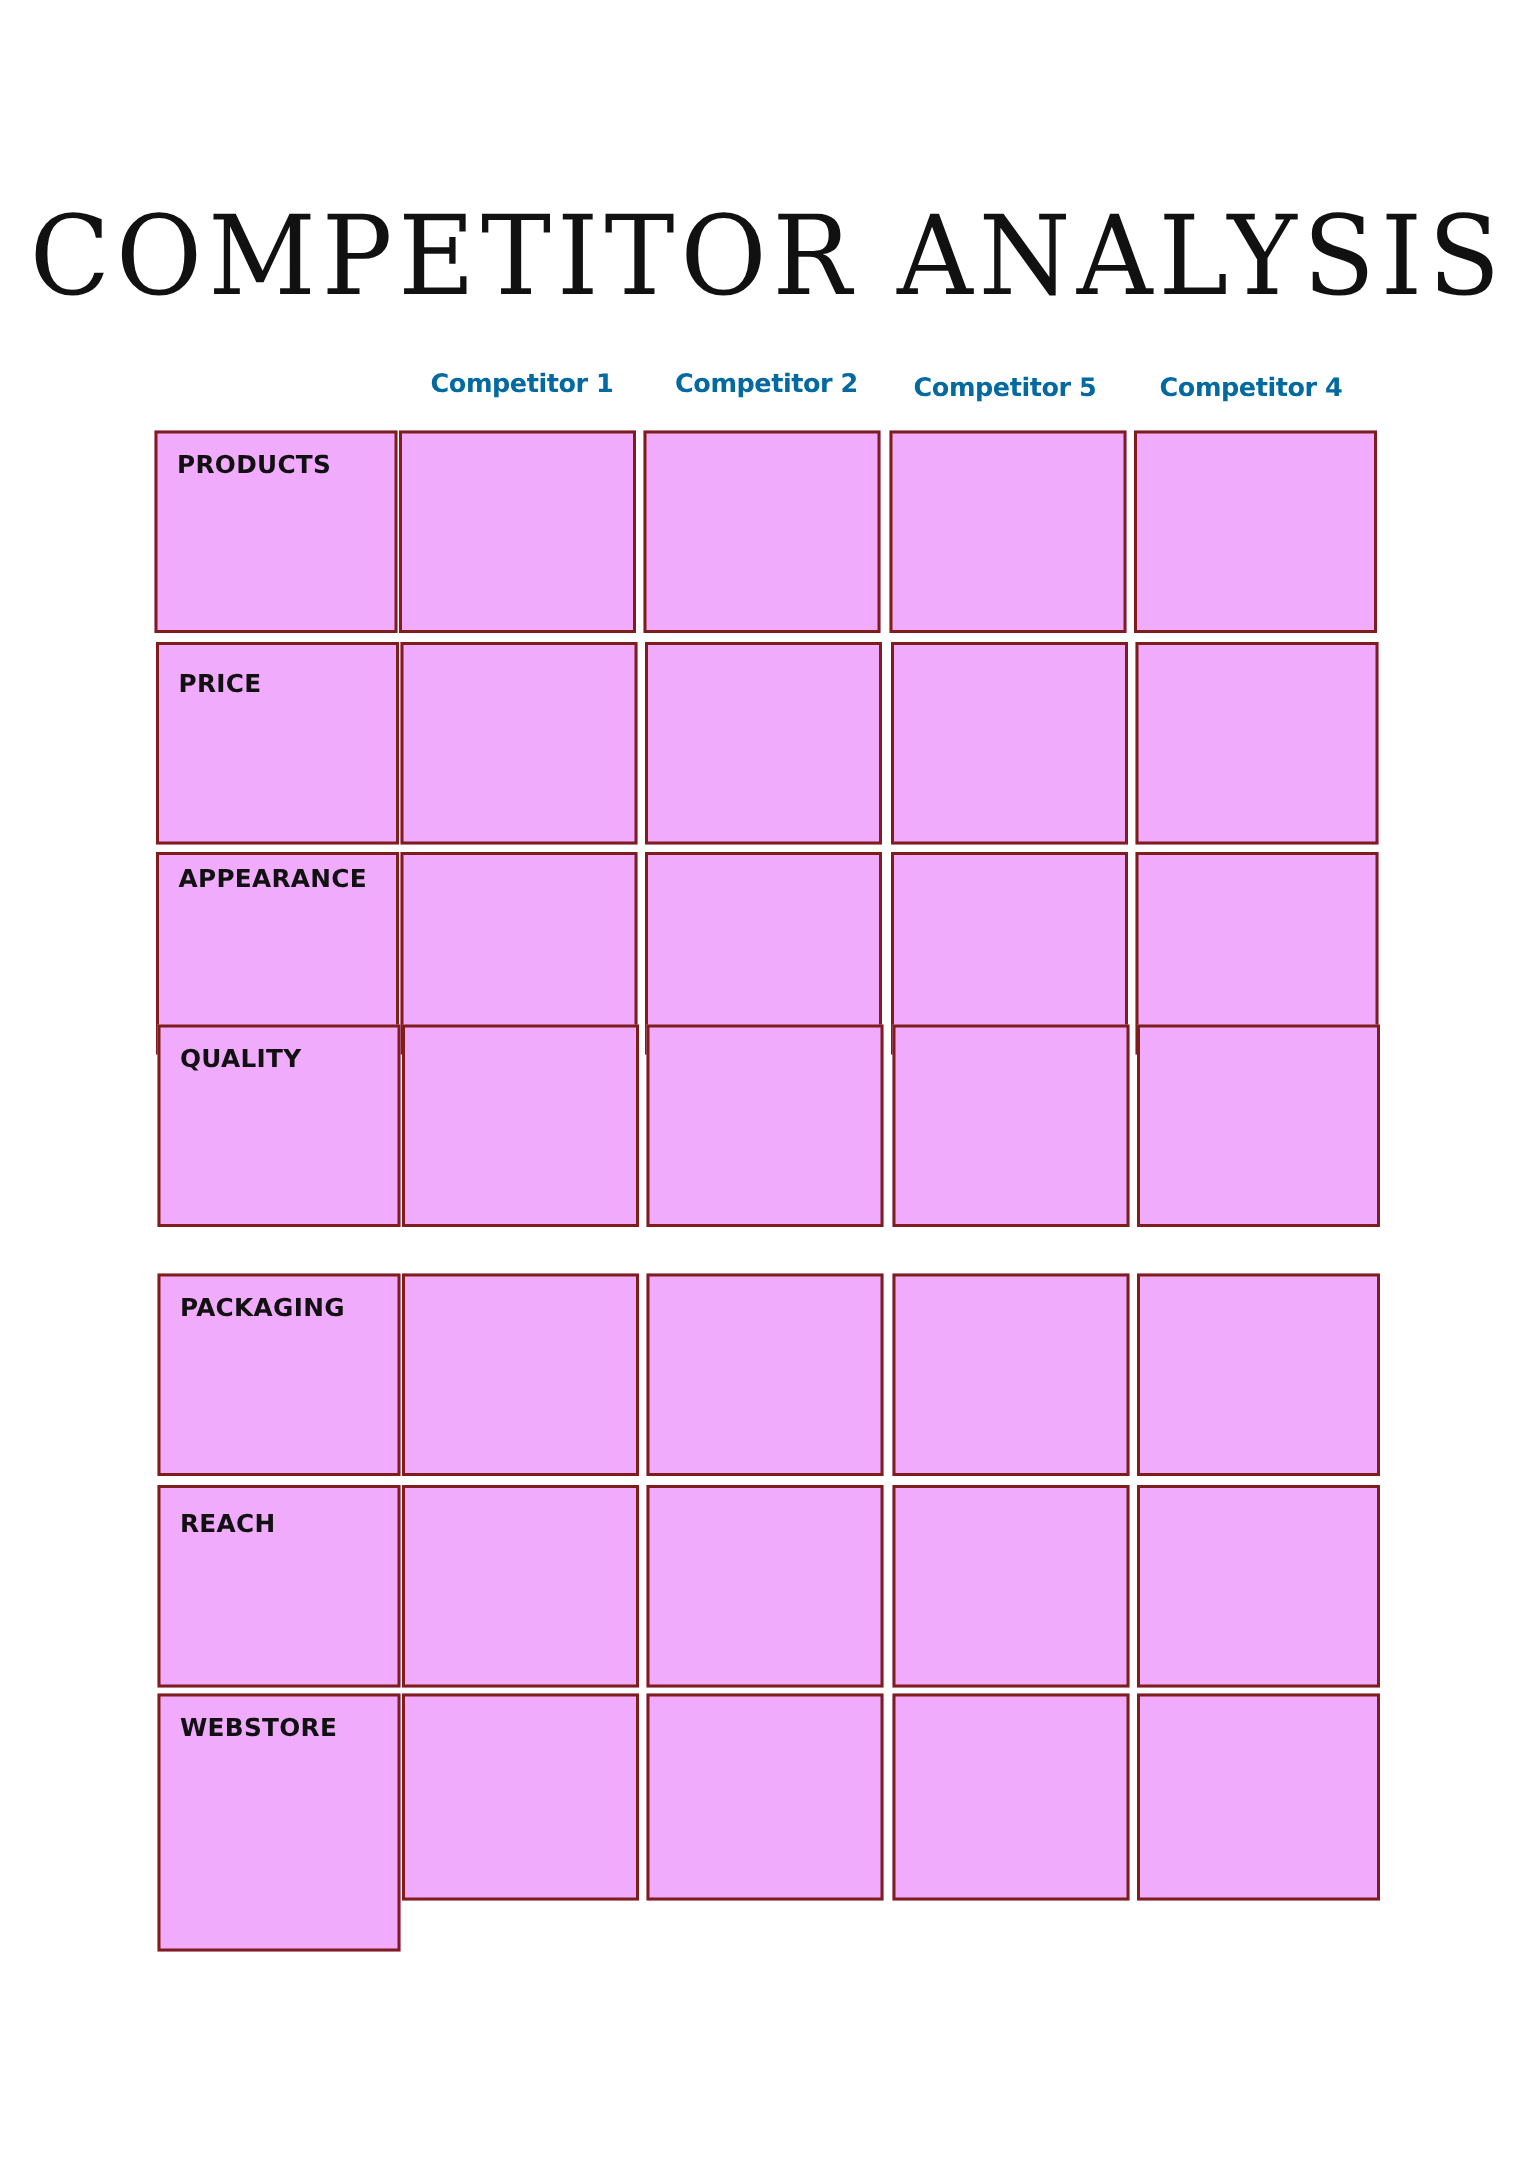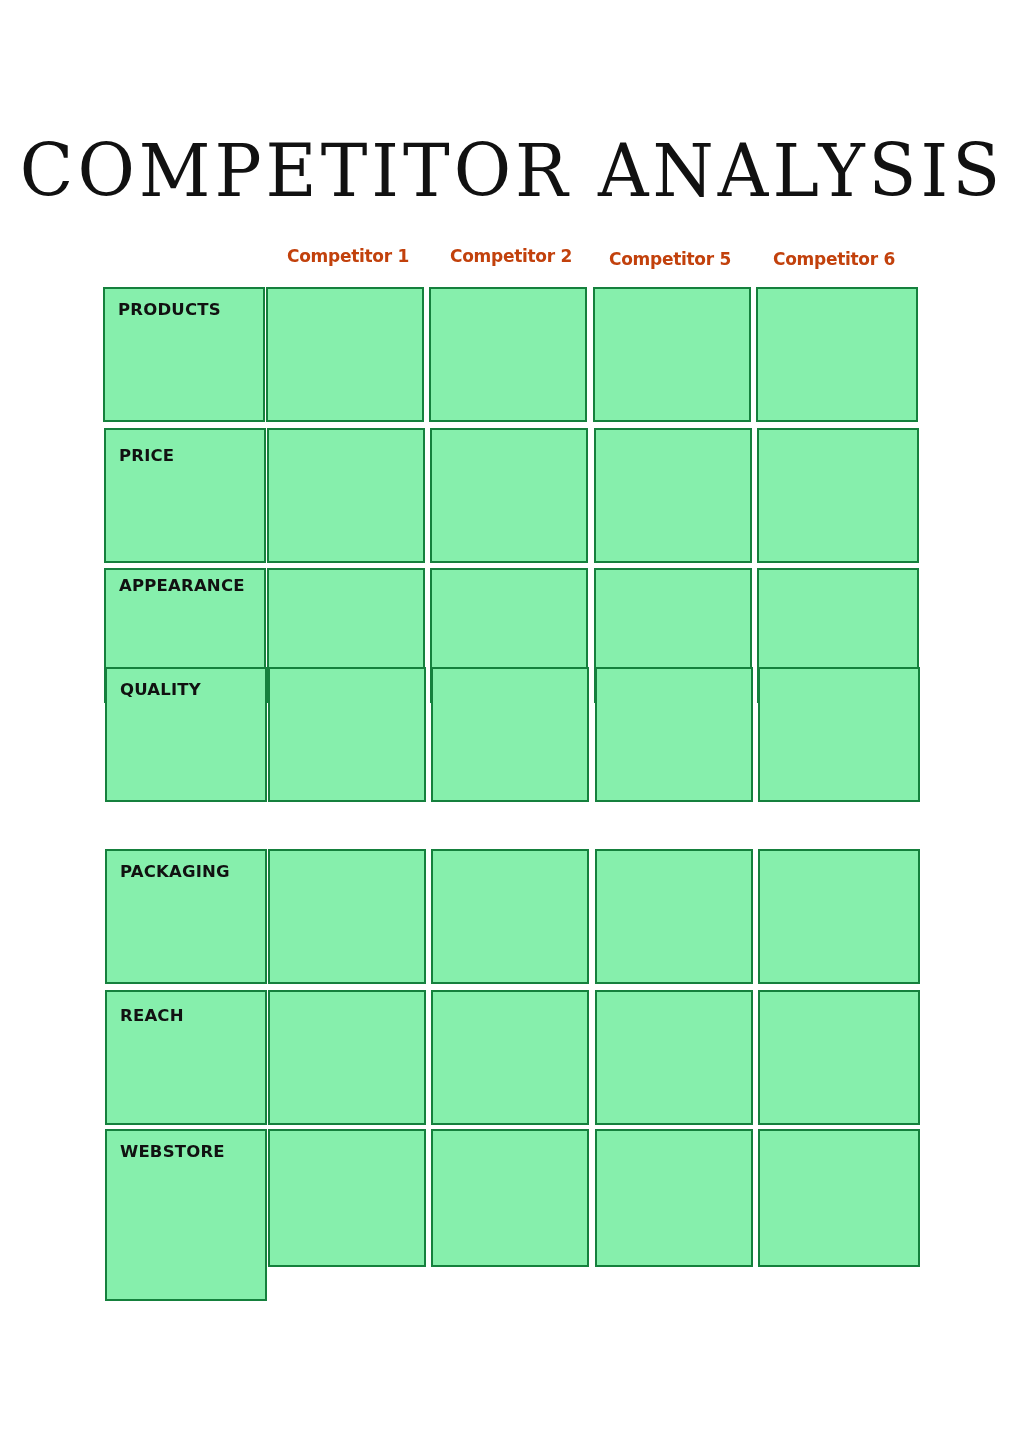--- a/index.html
+++ b/index.html
@@ -6,45 +6,45 @@
     body { width: 1024px; height: 1448px; position: relative; overflow: hidden; }
     .title {
       position: absolute; left: 0; top: 82px; width: 1024px; text-align: center;
       font-family: "DejaVu Serif", "Liberation Serif", serif;
       font-size: 70px; letter-spacing: 4px; color: #111111; font-weight: normal;
       line-height: 84px; transform: scaleY(1.05);
     }
     .colhead {
       position: absolute; top: 246px; width: 160px; text-align: center;
       font-family: "DejaVu Sans", "Liberation Sans", sans-serif;
-      font-weight: bold; font-size: 17px; color: #c2410c; letter-spacing: -0.3px;
+      font-weight: bold; font-size: 17px; color: #0369a1; letter-spacing: -0.3px;
     }
     .grid { position: absolute; left: 0; top: 0; width: 1024px; height: 1448px; }
     .row { position: absolute; left: 0; width: 1024px; height: 140px; }
     .cell {
       position: absolute; top: 0; height: 135px; width: 158px;
-      border: 2px solid #15803d; box-sizing: border-box; background: #86efac;
+      border: 2px solid #7f1d1d; box-sizing: border-box; background: #f0abfc;
     }
     .label {
       position: absolute; left: 13px; top: 11px;
       font-family: "DejaVu Sans", "Liberation Sans", sans-serif;
       font-weight: bold; font-size: 16.5px; color: #111111; letter-spacing: 0.2px;
       white-space: nowrap;
     }
   </style>
 </head>
 <body>
 
 <h1 class="title">COMPETITOR ANALYSIS</h1>
 
 <div>
   <div class="colhead" style="left:268px;">Competitor 1</div>
   <div class="colhead" style="left:431px;">Competitor 2</div>
   <div class="colhead" style="left:590px;top:249px;">Competitor 5</div>
-  <div class="colhead" style="left:754px;top:249px;">Competitor 6</div>
+  <div class="colhead" style="left:754px;top:249px;">Competitor 4</div>
 </div>
 
 <div class="grid">
 
   <div class="row" style="top:287px;">
     <div class="cell" style="left:103px;width:162px;">
       <span class="label">PRODUCTS</span>
     </div>
     <div class="cell" style="left:266px;"></div>
     <div class="cell" style="left:429px;"></div>
@@ -65,21 +65,21 @@
   <div class="row" style="top:568px;border-radius:16px;">
     <div class="cell" style="left:104px;width:162px;">
       <span class="label" style="top:6px;">APPEARANCE</span>
     </div>
     <div class="cell" style="left:267px;"></div>
     <div class="cell" style="left:430px;"></div>
     <div class="cell" style="left:594px;"></div>
     <div class="cell" style="left:757px;width:162px;"></div>
   </div>
 
-  <div class="row" style="top:667px;">
+  <div class="row" style="top:683px;">
     <div class="cell" style="left:105px;width:162px;">
       <span class="label">QUALITY</span>
     </div>
     <div class="cell" style="left:268px;"></div>
     <div class="cell" style="left:431px;"></div>
     <div class="cell" style="left:595px;"></div>
     <div class="cell" style="left:758px;width:162px;"></div>
   </div>
 
   <div class="row" style="top:849px;border-radius:22px;">

